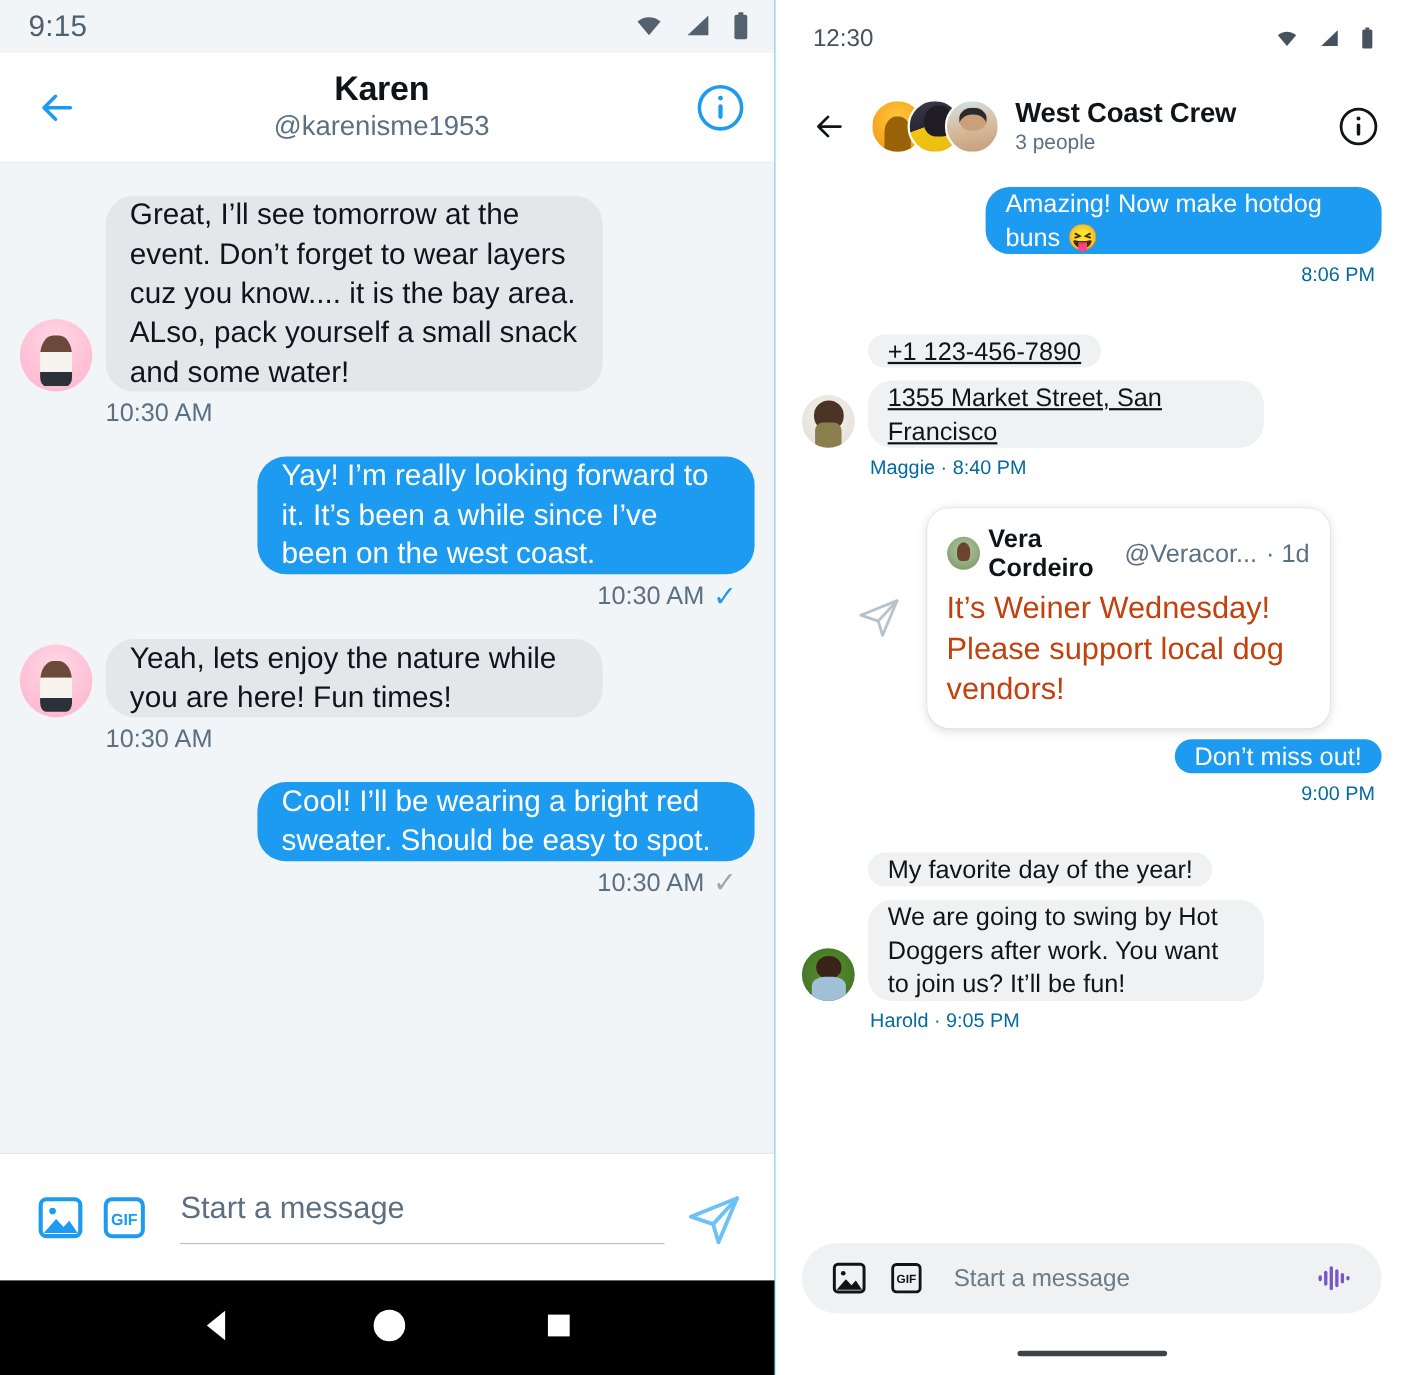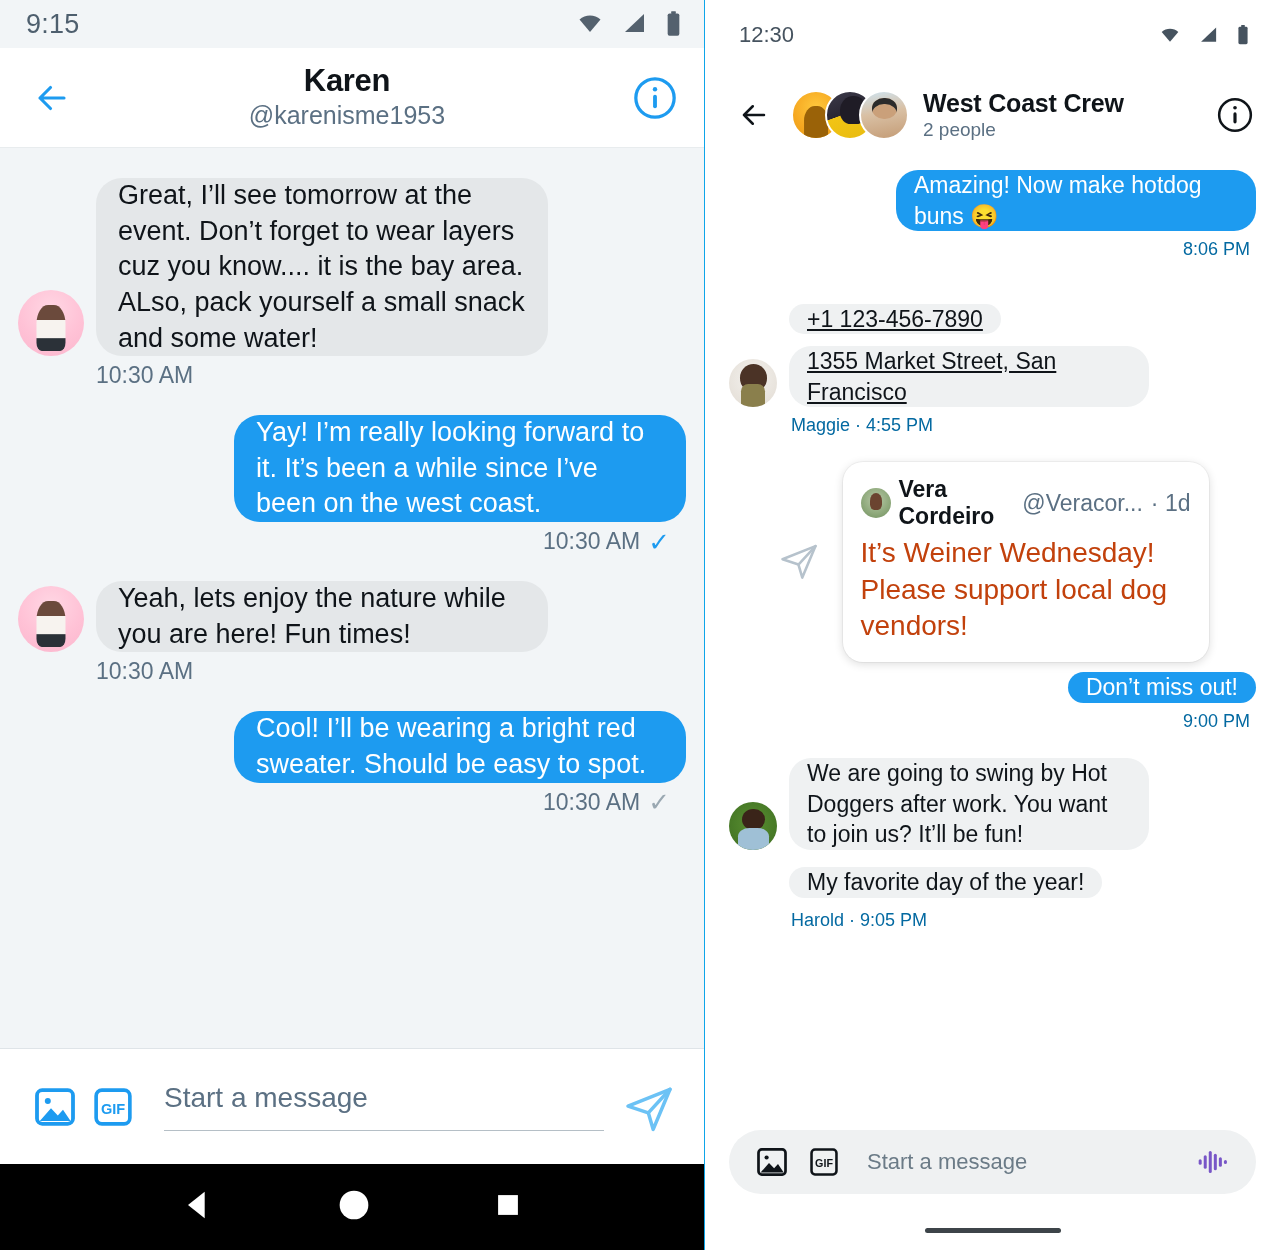--- a/index.html
+++ b/index.html
@@ -308,21 +308,21 @@
           <path d="M20 12H4M4 12l7-7M4 12l7 7" stroke="#0f1419" stroke-width="2" fill="none" stroke-linecap="round" stroke-linejoin="round"></path>
         </svg>
       </div>
       <div class="group-av">
         <div class="gv pf-orange"></div>
         <div class="gv pf-yellow"></div>
         <div class="gv pf-sun"></div>
       </div>
       <div class="title-block-r">
         <div class="gname">West Coast Crew</div>
-        <div class="gsub">2 people</div>
+        <div class="gsub">3 people</div>
       </div>
       <div class="info-r">
         <svg width="38" height="38" viewBox="0 0 24 24">
           <circle cx="12" cy="12" r="10" stroke="#0f1419" stroke-width="1.6" fill="none"></circle>
           <circle cx="12" cy="7.4" r="1.15" fill="#0f1419"></circle>
           <rect x="11" y="10.3" width="2" height="7" rx="1" fill="#0f1419"></rect>
         </svg>
       </div>
     </div>
 
@@ -339,21 +339,21 @@
           <span class="lnk">+1 123-456-7890</span>
         </div>
       </div>
 
       <div class="rrow">
         <div class="ravatar pf-maggie"></div>
         <div class="rbubble in">
           <span class="lnk">1355 Market Street, San Francisco</span>
         </div>
       </div>
-      <div class="rmeta left">Maggie · 4:55 PM</div>
+      <div class="rmeta left">Maggie · 8:40 PM</div>
 
       <div class="quote-wrap">
         <div style="margin-right:22px;">
           <svg width="44" height="44" viewBox="0 0 24 24">
             <path d="M3 11.6 21 4.4l-7.2 17.2-2.1-7.1-8.7-2.9z" stroke="#b6c2cc" stroke-width="1.4" fill="none" stroke-linejoin="round"></path>
             <path d="M11.7 14.5 21 4.4" stroke="#b6c2cc" stroke-width="1.4" fill="none" stroke-linecap="round"></path>
           </svg>
         </div>
         <div class="quote-card">
           <div class="quote-head">
@@ -364,28 +364,28 @@
           </div>
           <div class="quote-body">It’s Weiner Wednesday! Please support local dog vendors!</div>
         </div>
       </div>
 
       <div class="rrow out">
         <div class="rbubble out">Don’t miss out!</div>
       </div>
       <div class="rmeta right">9:00 PM</div>
 
+      <div class="rrow" style="margin-bottom:12px;">
+        <div class="ravatar spacer"></div>
+        <div class="rbubble in">My favorite day of the year!</div>
+      </div>
+
       <div class="rrow">
         <div class="ravatar pf-harold"></div>
         <div class="rbubble in">We are going to swing by Hot Doggers after work. You want to join us? It’ll be fun!</div>
-      </div>
-
-      <div class="rrow" style="margin-bottom:12px;">
-        <div class="ravatar spacer"></div>
-        <div class="rbubble in">My favorite day of the year!</div>
       </div>
       <div class="rmeta left">Harold · 9:05 PM</div>
     </div>
 
     <div class="composer-r">
       <div class="pill">
         <div class="ricon">
           <svg width="36" height="36" viewBox="0 0 24 24">
             <rect x="3" y="3.6" width="18" height="16.8" rx="2.2" stroke="#0f1419" stroke-width="1.8" fill="none"></rect>
             <circle cx="8.4" cy="9" r="1.4" fill="#0f1419"></circle>

